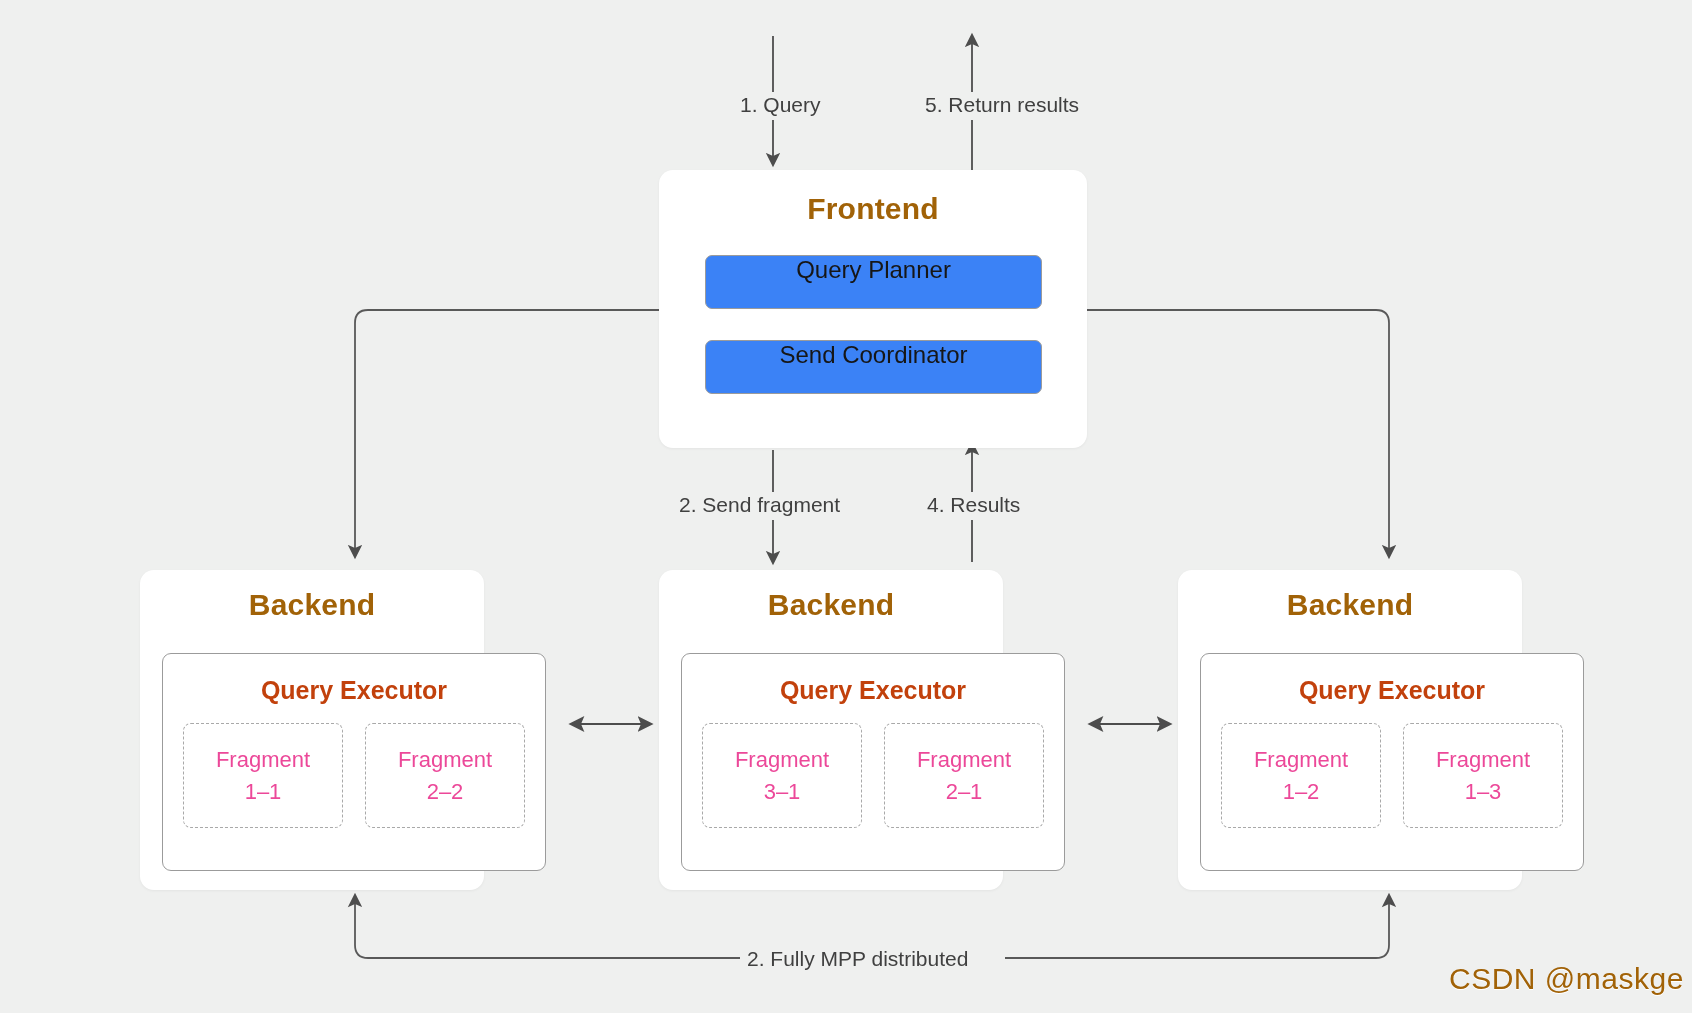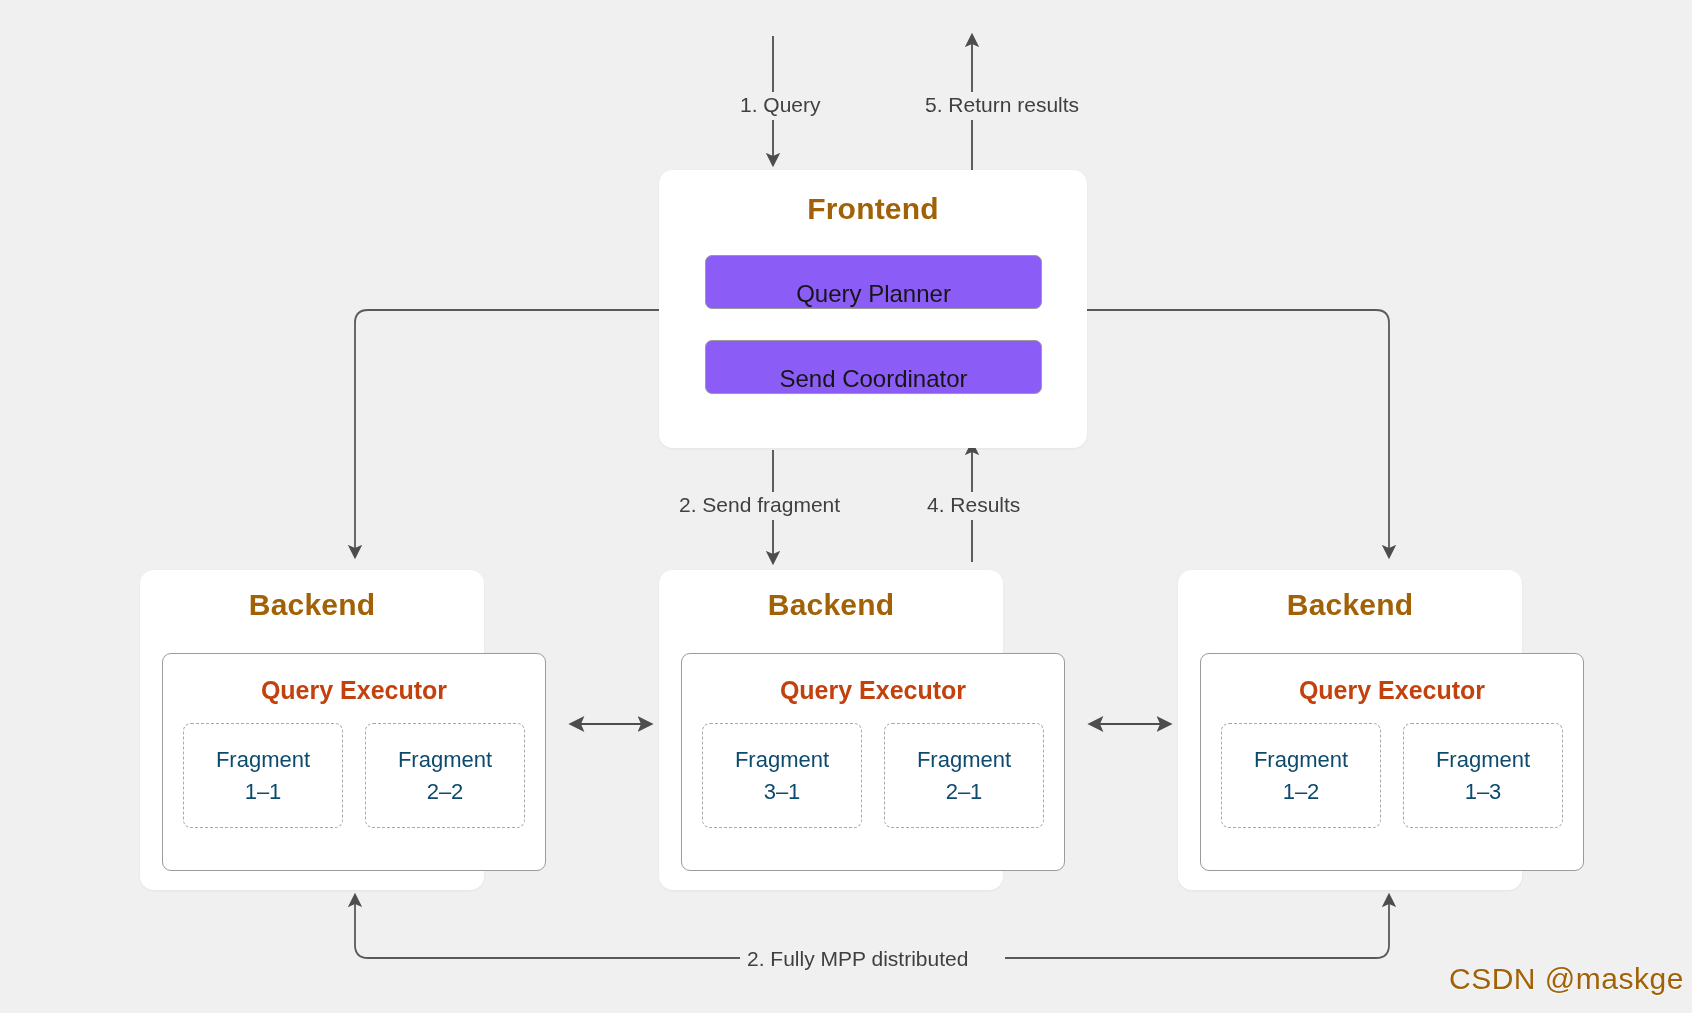--- a/index.html
+++ b/index.html
@@ -35,23 +35,23 @@
     text-align: center;
     font-size: 30px;
     font-weight: 700;
     color: #a16207;
     letter-spacing: 0.2px;
   }
   .subbox {
     border: 1px solid #9b9b9b;
     border-radius: 7px;
     box-sizing: border-box;
-    background: #8b5cf6;
+    background: #3b82f6;
     display: flex;
-    align-items: flex-end;
+    align-items: flex-start;
     justify-content: center;
   }
   .subbox-label {
     font-size: 24px;
     color: #161616;
     font-weight: 400;
   }
 
   
   #frontend { left: 659px; top: 170px; width: 428px; height: 278px; }
@@ -98,21 +98,21 @@
     border-radius: 8px;
     box-sizing: border-box;
     display: flex;
     flex-direction: column;
     align-items: center;
     justify-content: center;
     gap: 2px;
   }
   .fragment span {
     font-size: 22px;
-    color: #0c4a6e;
+    color: #ec4899;
     line-height: 1.32;
   }
 
   
   .edge-label {
     position: absolute;
     font-size: 21px;
     color: #404040;
     white-space: nowrap;
     background: #eff0ef;

